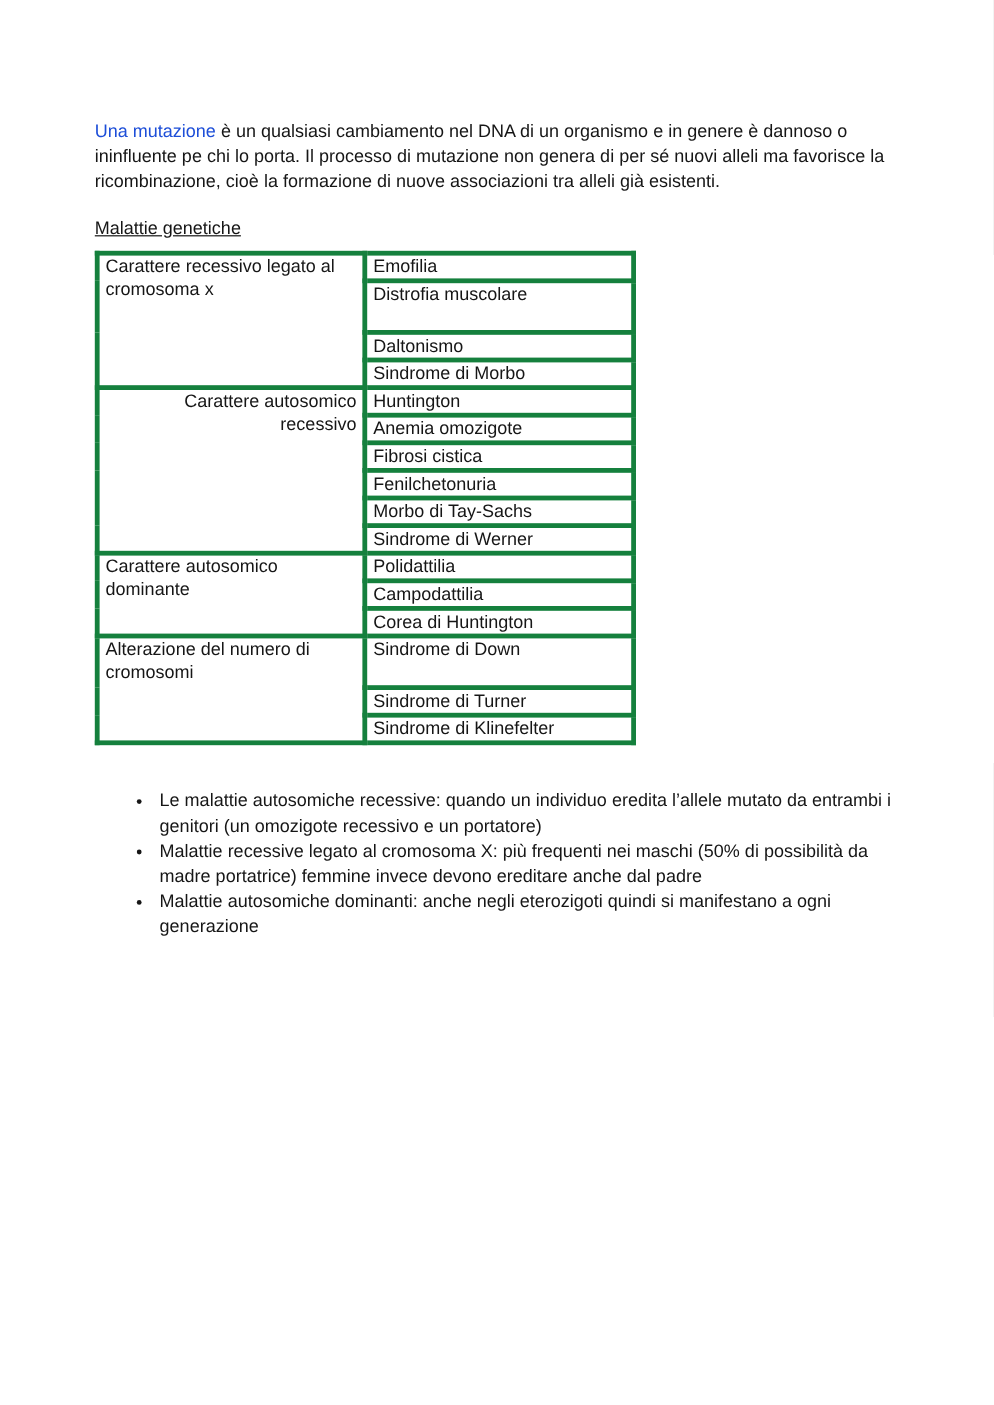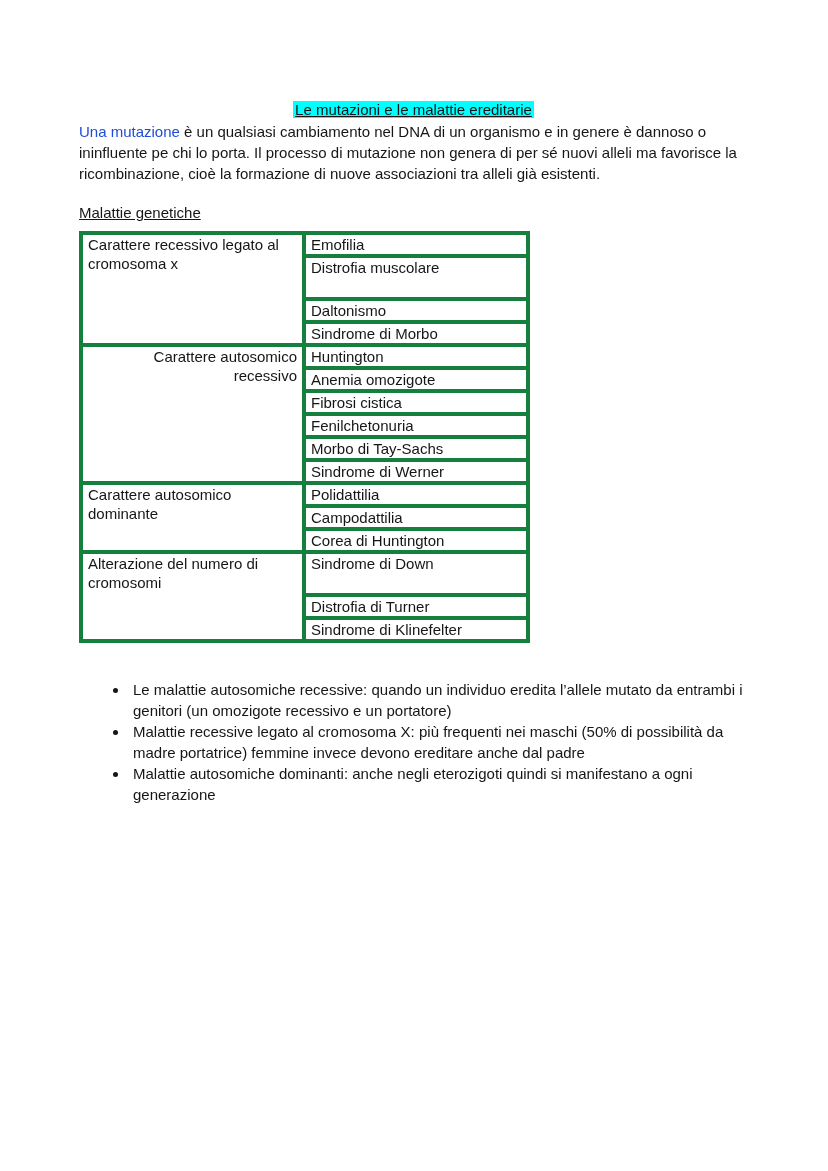--- a/index.html
+++ b/index.html
@@ -26,23 +26,20 @@
   .genetics-table tr.tall { height:43px;margin-top:35px; }
   .cat-indent { text-indent:9px;text-align:right; }
   .bullets { margin:36px 0 0 0; padding:0 0 0 50px; line-height:21px; }
   .bullets li { padding-left:4px; margin:0; }
 </style>
 </head>
 <body>
 
 <div class="page">
 
-  <div class="title-row">
-    <span class="title-highlight">Le mutazioni e le malattie ereditarie</span>
-  </div>
 
   <p class="intro"><span class="lead-red">Una mutazione</span><span> è un qualsiasi cambiamento nel DNA di un organismo e in genere è dannoso o ininfluente pe chi lo porta. Il processo di mutazione non genera di per sé nuovi alleli ma favorisce la ricombinazione, cioè la formazione di nuove associazioni tra alleli già esistenti.</span></p>
 
   <div class="section-heading">
     <span>Malattie genetiche</span>
   </div>
 
   <table class="genetics-table">
     <colgroup>
         <col class="c1">
@@ -92,21 +89,21 @@
       </tr>
       <tr>
         <td class="dis">Corea di Huntington</td>
       </tr>
 
       <tr class="tall">
         <td class="cat" rowspan="3">Alterazione del numero di cromosomi</td>
         <td class="dis">Sindrome di Down</td>
       </tr>
       <tr>
-        <td class="dis">Distrofia di Turner</td>
+        <td class="dis">Sindrome di Turner</td>
       </tr>
       <tr>
         <td class="dis">Sindrome di Klinefelter</td>
       </tr>
     </tbody>
   </table>
 
   <ul class="bullets">
     <li>Le malattie autosomiche recessive: quando un individuo eredita l’allele mutato da entrambi i genitori (un omozigote recessivo e un portatore)</li>
     <li>Malattie recessive legato al cromosoma X: più frequenti nei maschi (50% di possibilità da madre portatrice) femmine invece devono ereditare anche dal padre</li>

